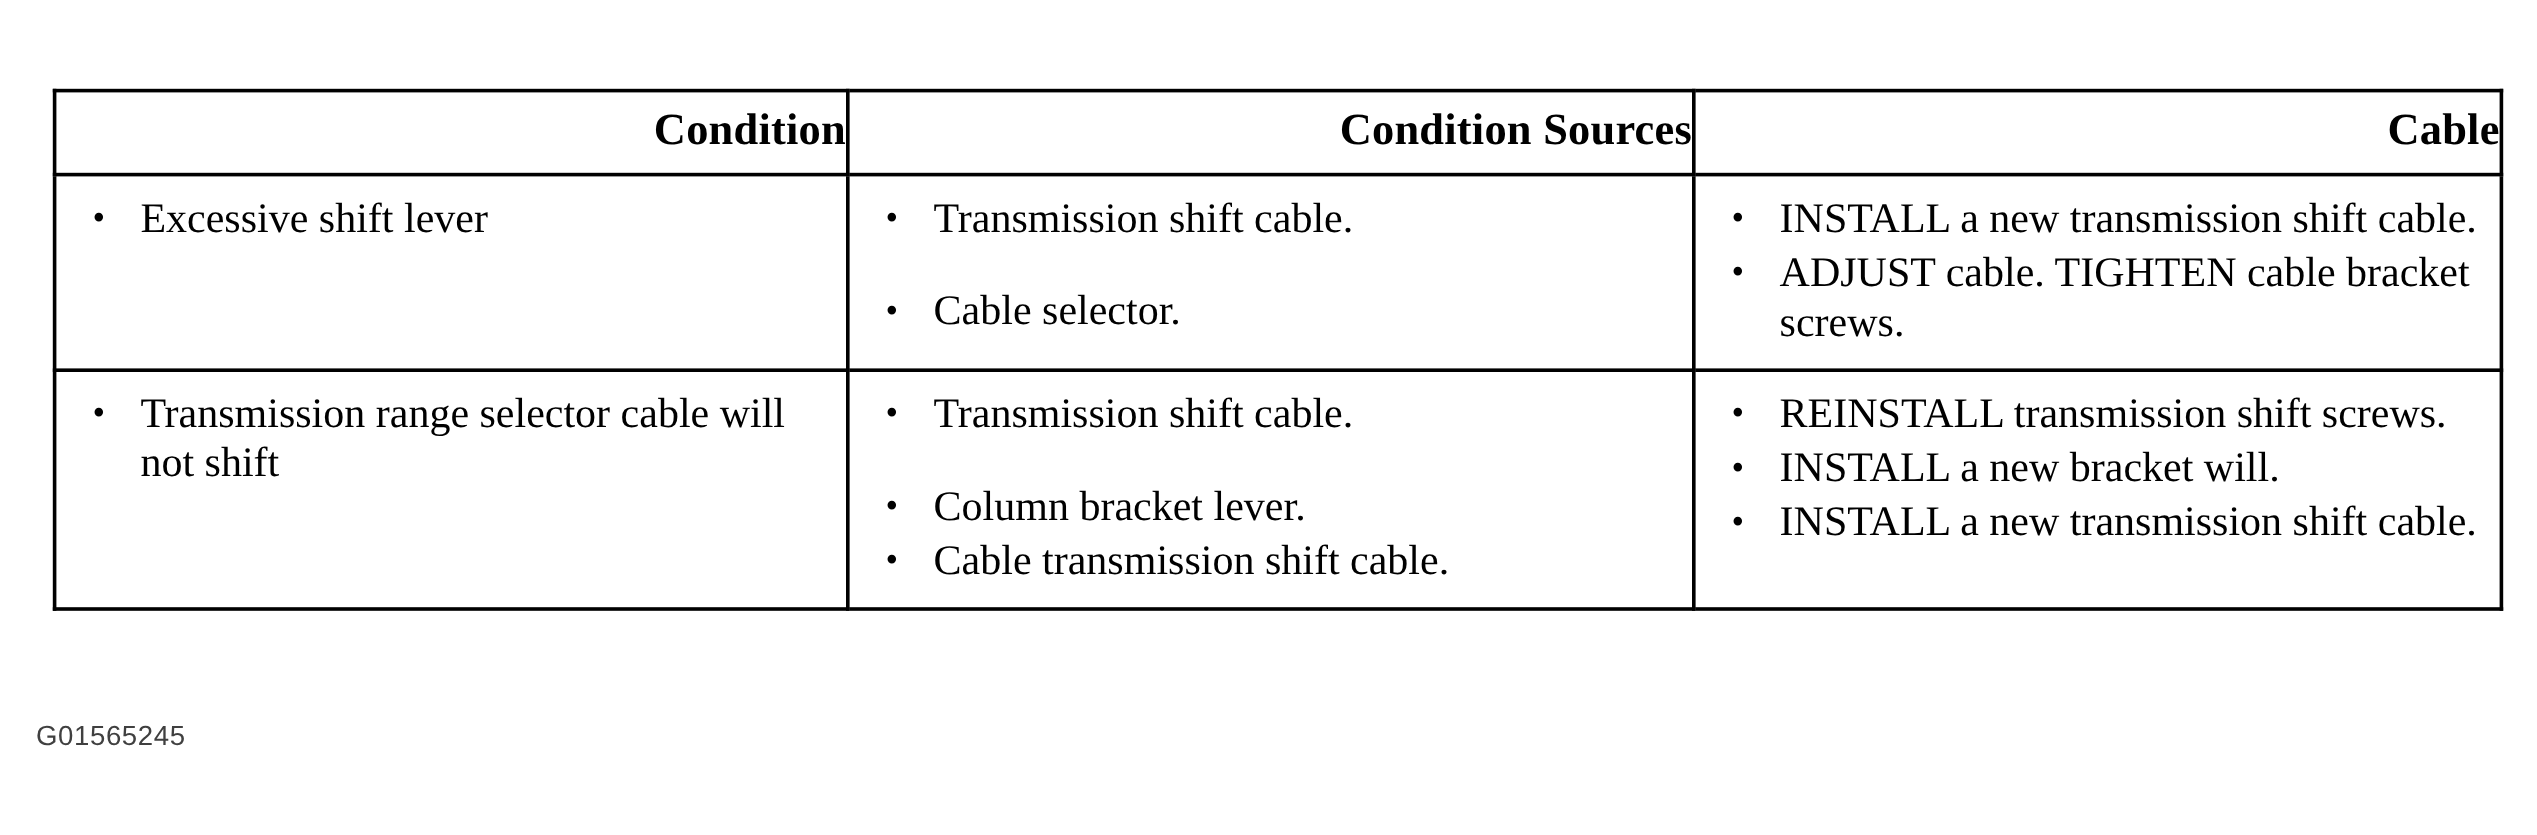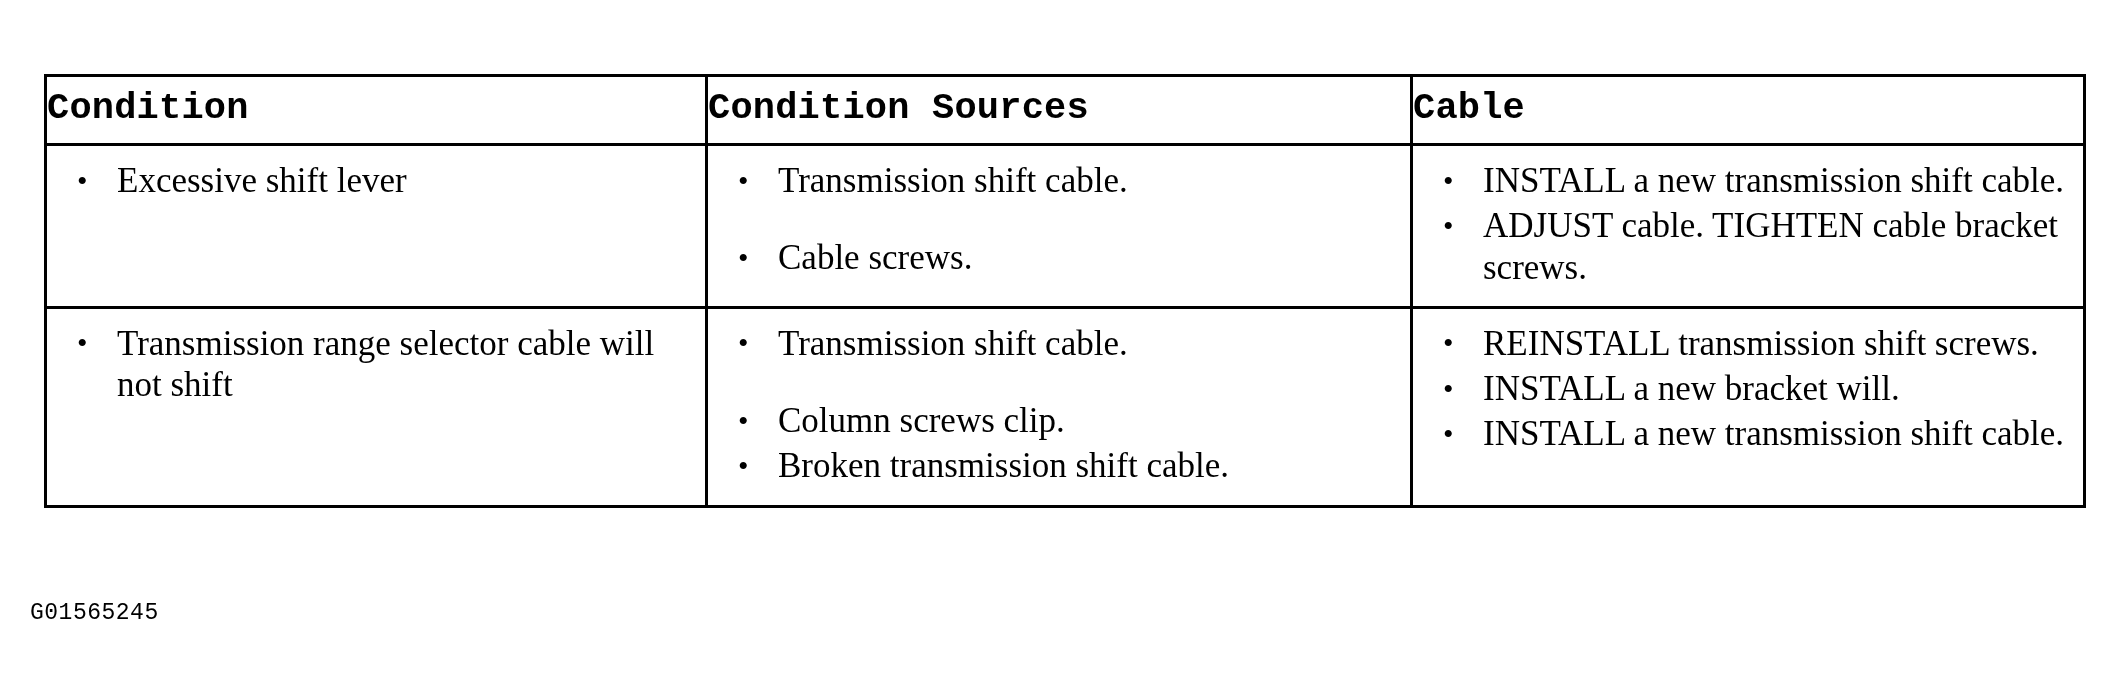--- a/index.html
+++ b/index.html
@@ -32,24 +32,24 @@
     border-collapse: collapse;
     table-layout: fixed;
     background: #ffffff;
   }
 
   .diag-table, .diag-table th, .diag-table td {
     border: 3px solid #000000;
   }
 
   .diag-table th {
-    font-family: Liberation Mono, monospace;
+    font-family: Liberation Serif, serif;
     font-weight: bold;
     font-size: 37px;
-    text-align: left;
+    text-align: right;
     padding: 10px 0 14px 0;
     vertical-align: middle;
     letter-spacing: 0.2px;
   }
 
   .diag-table td {
     vertical-align: top;
     padding: 14px 10px 18px 10px;
   }
 
@@ -84,24 +84,24 @@
     left: 20px;
     top: 0.02em;
     font-size: 30px;
     line-height: 1.3;
   }
 
   .caption {
     position: absolute;
     left: 30px;
     top: 600px;
-    font-family: Liberation Mono, monospace;
+    font-family: Liberation Sans, sans-serif;
     font-size: 23px;
     letter-spacing: 0.5px;
-    color: #000000;
+    color: #404040;
   }
 </style>
 </head>
 <body>
 
 <div class="page">
 
   <table class="diag-table">
     <thead>
       <tr>
@@ -122,21 +122,21 @@
           </ul>
         </td>
         <td class="col-sources">
           <ul class="items">
             <li>
               <span class="bullet">•</span>
               <span>Transmission shift cable.</span>
             </li>
             <li class="gap">
               <span class="bullet">•</span>
-              <span>Cable screws.</span>
+              <span>Cable selector.</span>
             </li>
           </ul>
         </td>
         <td class="col-action">
           <ul class="items">
             <li>
               <span class="bullet">•</span>
               <span>INSTALL a new transmission shift cable.</span>
             </li>
             <li>
@@ -157,25 +157,25 @@
           </ul>
         </td>
         <td class="col-sources">
           <ul class="items">
             <li>
               <span class="bullet">•</span>
               <span>Transmission shift cable.</span>
             </li>
             <li class="gap">
               <span class="bullet">•</span>
-              <span>Column screws clip.</span>
-            </li>
-            <li>
-              <span class="bullet">•</span>
-              <span>Broken transmission shift cable.</span>
+              <span>Column bracket lever.</span>
+            </li>
+            <li>
+              <span class="bullet">•</span>
+              <span>Cable transmission shift cable.</span>
             </li>
           </ul>
         </td>
         <td class="col-action">
           <ul class="items">
             <li>
               <span class="bullet">•</span>
               <span>REINSTALL transmission shift screws.</span>
             </li>
             <li>

